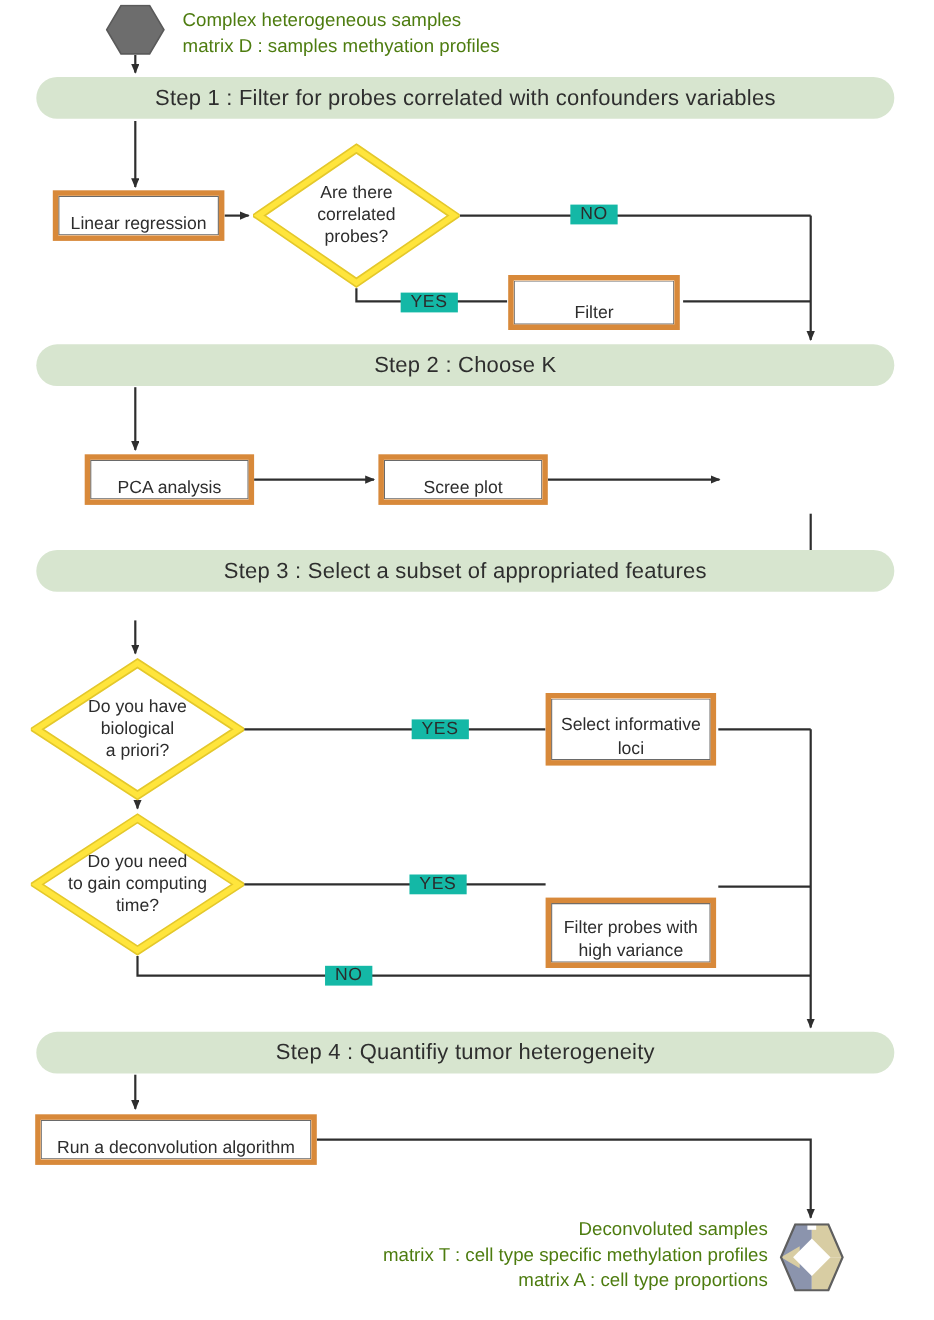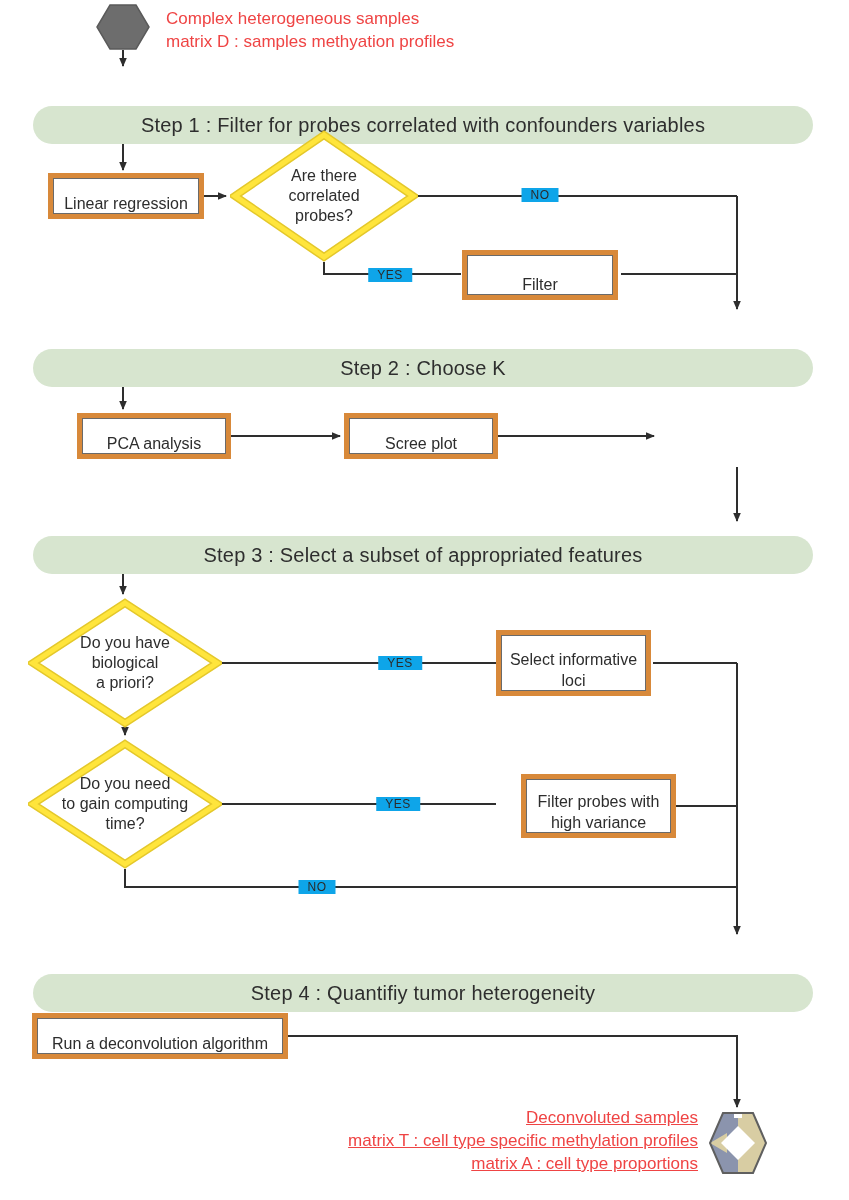--- a/index.html
+++ b/index.html
@@ -6,21 +6,21 @@
   .stage {
     position:relative; width:849px; height:1200px; background:#ffffff;
     font-family:"Liberation Sans", sans-serif; color:#2d2d2d; overflow:hidden;
   }
   .layer { position:absolute; left:0; top:0; width:849px; height:1200px; pointer-events:none; }
 
   .banner {
     position:absolute; left:33px; width:780px; height:38px;
     background:#d7e5cf; border-radius:19px;
     display:flex; align-items:center; justify-content:center;
-    font-size:20px; letter-spacing:0.2px; color:#2e2e2e;margin-top:36px;
+    font-size:20px; letter-spacing:0.2px; color:#2e2e2e;
   }
 
   .obox {
     position:absolute; background:#ffffff;
     border:5px solid #d8893a;
     box-shadow: inset 0 0 0 1px #6a6a6a;
     display:flex; flex-direction:column; align-items:center; justify-content:flex-end;
     text-align:center; font-size:16px; line-height:21px; color:#2d2d2d;
   }
   .obox span { display:block; }
@@ -29,27 +29,27 @@
   .diamond svg { position:absolute; left:0; top:0; }
   .dtext {
     position:absolute; inset:0; display:flex; flex-direction:column;
     align-items:center; justify-content:center; 
     font-size:16px; line-height:20px; color:#2d2d2d;
   }
   .dtext span { display:block; }
 
   .blabel {
     position:absolute; transform:translate(-50%,-50%);
-    background:#0ea5e9; padding:0 9px;
-    font-size:12px; color:#2b2b2b; letter-spacing:0.5px;
-  }
-
-  .freetext { position:absolute; font-size:17px; line-height:23px; color:#ef4444; }
+    background:#14b8a6; padding:0 9px;
+    font-size:16px; color:#2b2b2b; letter-spacing:0.5px;
+  }
+
+  .freetext { position:absolute; font-size:17px; line-height:23px; color:#4d7c0f; }
   .freetext span { display:block; }
-  .end-text { text-align:right;text-decoration:underline; }
+  .end-text { text-align:right; }
 
   .hexwrap { position:absolute; }
 </style>
 </head>
 <body>
 
 <div class="stage">
 
   <svg class="layer" width="849" height="1200" viewBox="0 0 849 1200">
     <defs>
@@ -162,21 +162,21 @@
     <div class="dtext">
       <span>Do you need</span>
       <span>to gain computing</span>
       <span>time?</span>
     </div>
   </div>
 
   <div class="blabel" style="left:398px; top:804px;">YES</div>
   <div class="blabel" style="left:317px; top:887px;">NO</div>
 
-  <div class="obox" style="left:496px; top:774px; width:145px; height:54px;margin-left:25px;">
+  <div class="obox" style="left:496px; top:816px; width:145px; height:54px;">
     <span>Filter probes with</span>
     <span>high variance</span>
   </div>
 
   <div class="obox" style="left:32px; top:1013px; width:246px; height:36px;">
     <span>Run a deconvolution algorithm</span>
   </div>
 
   <div class="freetext end-text" style="left:250px; top:1106px; width:448px;">
     <span>Deconvoluted samples</span>

